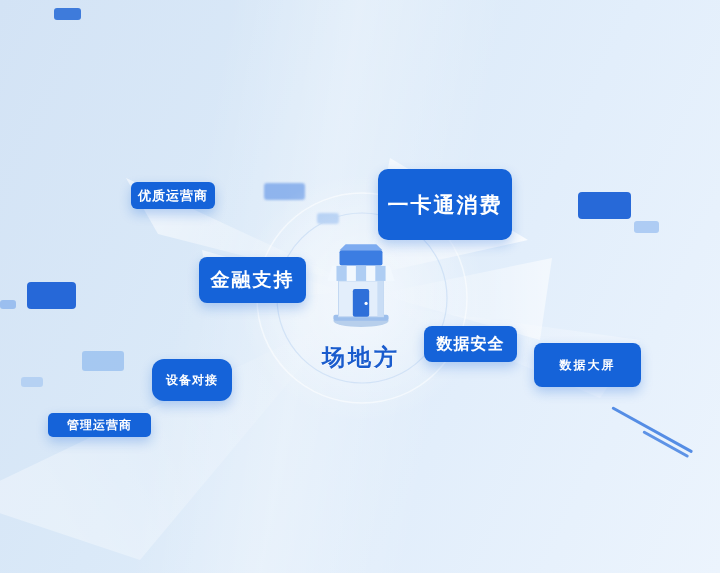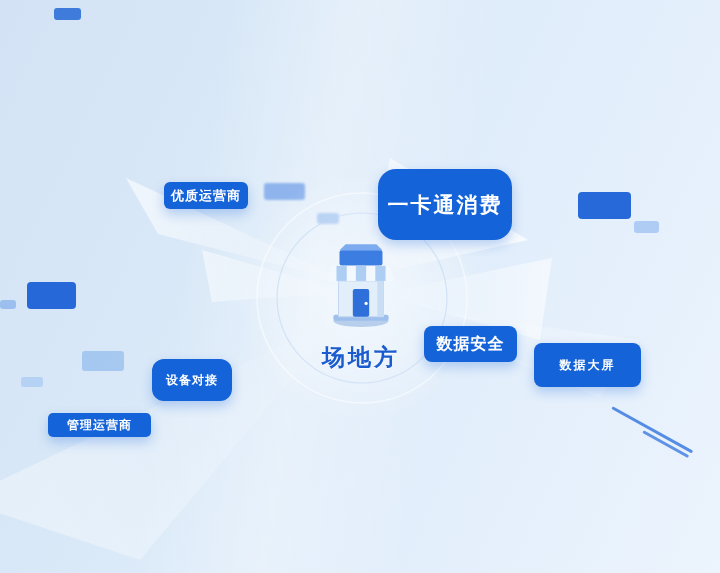--- a/index.html
+++ b/index.html
@@ -33,22 +33,22 @@
   .l1{left:612px;top:406px;width:92px;transform:rotate(29deg);opacity:.85;}
   .l2{left:643px;top:430px;width:52px;transform:rotate(29deg);opacity:.8;}
   
   .beams{position:absolute;left:0;top:0;pointer-events:none;}
   
   .node{
     position:absolute;display:flex;align-items:center;justify-content:center;
     background:#1563d9;color:#fff;font-weight:700;border-radius:8px;
     box-shadow:0 5px 12px rgba(21,99,217,.28);white-space:nowrap;letter-spacing:1px;
   }
-  .n-premium{left:131px;top:182px;width:84px;height:27px;font-size:13px;border-radius:6px;margin-left:33px;}
-  .n-card{left:378px;top:169px;width:134px;height:71px;font-size:21px;border-radius:18px;letter-spacing:2px;}
+  .n-premium{left:131px;top:182px;width:84px;height:27px;font-size:13px;border-radius:6px;}
+  .n-card{left:378px;top:169px;width:134px;height:71px;font-size:21px;border-radius:10px;letter-spacing:2px;}
   .n-finance{left:199px;top:257px;width:107px;height:46px;font-size:19px;letter-spacing:2px;}
   .n-security{left:424px;top:290px;width:93px;height:36px;font-size:16px;margin-top:36px;}
   .n-dashboard{left:534px;top:343px;width:107px;height:44px;font-size:12px;letter-spacing:2px;}
   .n-device{left:152px;top:359px;width:80px;height:42px;font-size:12px;border-radius:12px;}
   .n-manage{left:48px;top:413px;width:103px;height:24px;font-size:12px;border-radius:5px;}
   
   .center{position:absolute;left:303px;top:238px;width:116px;text-align:center;}
   .center-icon{display:block;margin:0 auto;}
   .center-label{
     margin-top:12px;font-size:23px;font-weight:800;color:#1a5ccd;letter-spacing:3px;
@@ -114,20 +114,23 @@
     <circle cx="362" cy="298" r="105" fill="none" stroke="#ffffff" stroke-opacity="0.55" stroke-width="1.5"></circle>
     <circle cx="362" cy="298" r="85" fill="none" stroke="#bed6f2" stroke-opacity="0.55" stroke-width="1.2"></circle>
   </svg>
 
   <div class="node n-premium">
     <span>优质运营商</span>
   </div>
   <div class="node n-card">
     <span>一卡通消费</span>
   </div>
+  <div class="node n-finance">
+    <span>金融支持</span>
+  </div>
   <div class="node n-security">
     <span>数据安全</span>
   </div>
   <div class="node n-dashboard">
     <span>数据大屏</span>
   </div>
   <div class="node n-device">
     <span>设备对接</span>
   </div>
   <div class="node n-manage">

